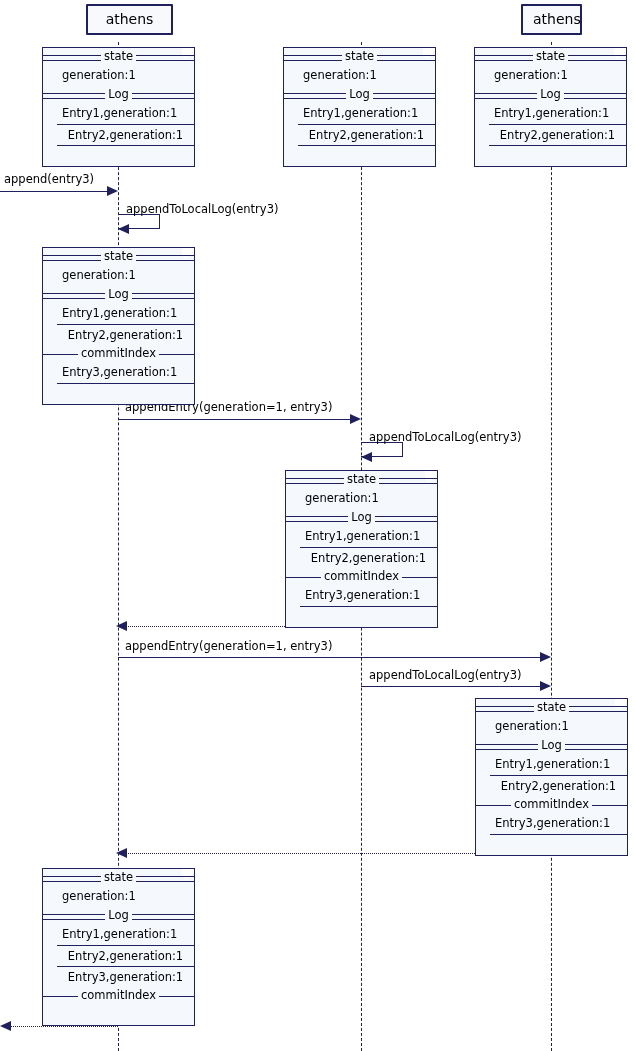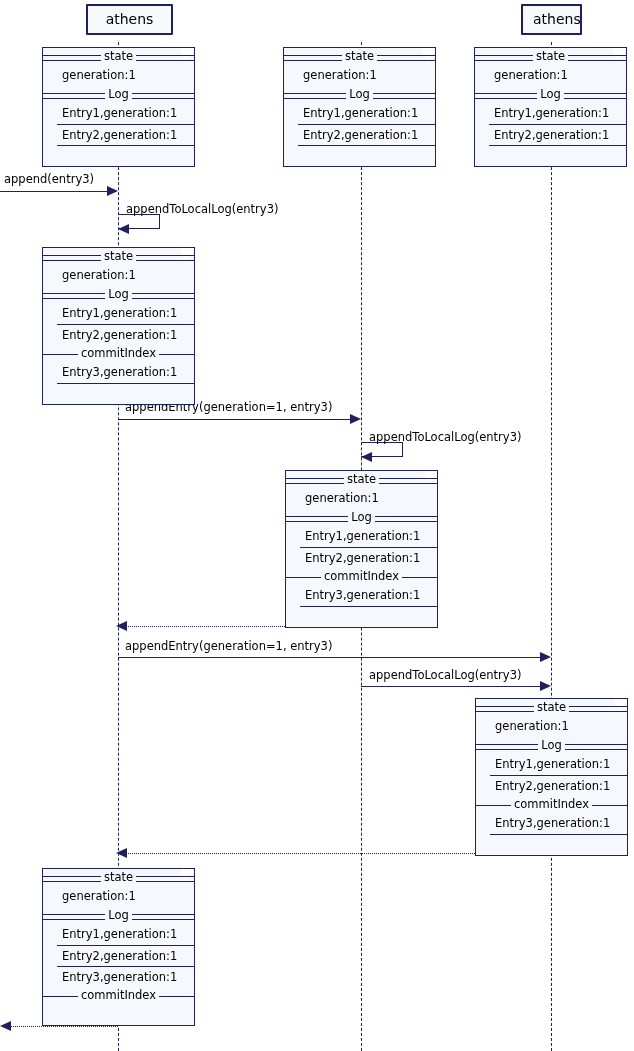--- a/index.html
+++ b/index.html
@@ -77,20 +77,21 @@
     box-sizing: border-box;
     padding: 2px 5px 3px 5px;
     line-height: 16px;
     height: 21px;
     white-space: nowrap;
     overflow: hidden;
     margin-left: 14px;
   }
   .row.border-top {
     border-top: 1px solid #20205C;
+    text-align: center;
   }
 
   
   .sep {
     position: relative;
     box-sizing: border-box;
     height: 17px;
     line-height: 17px;
     text-align: center;
     white-space: nowrap;

